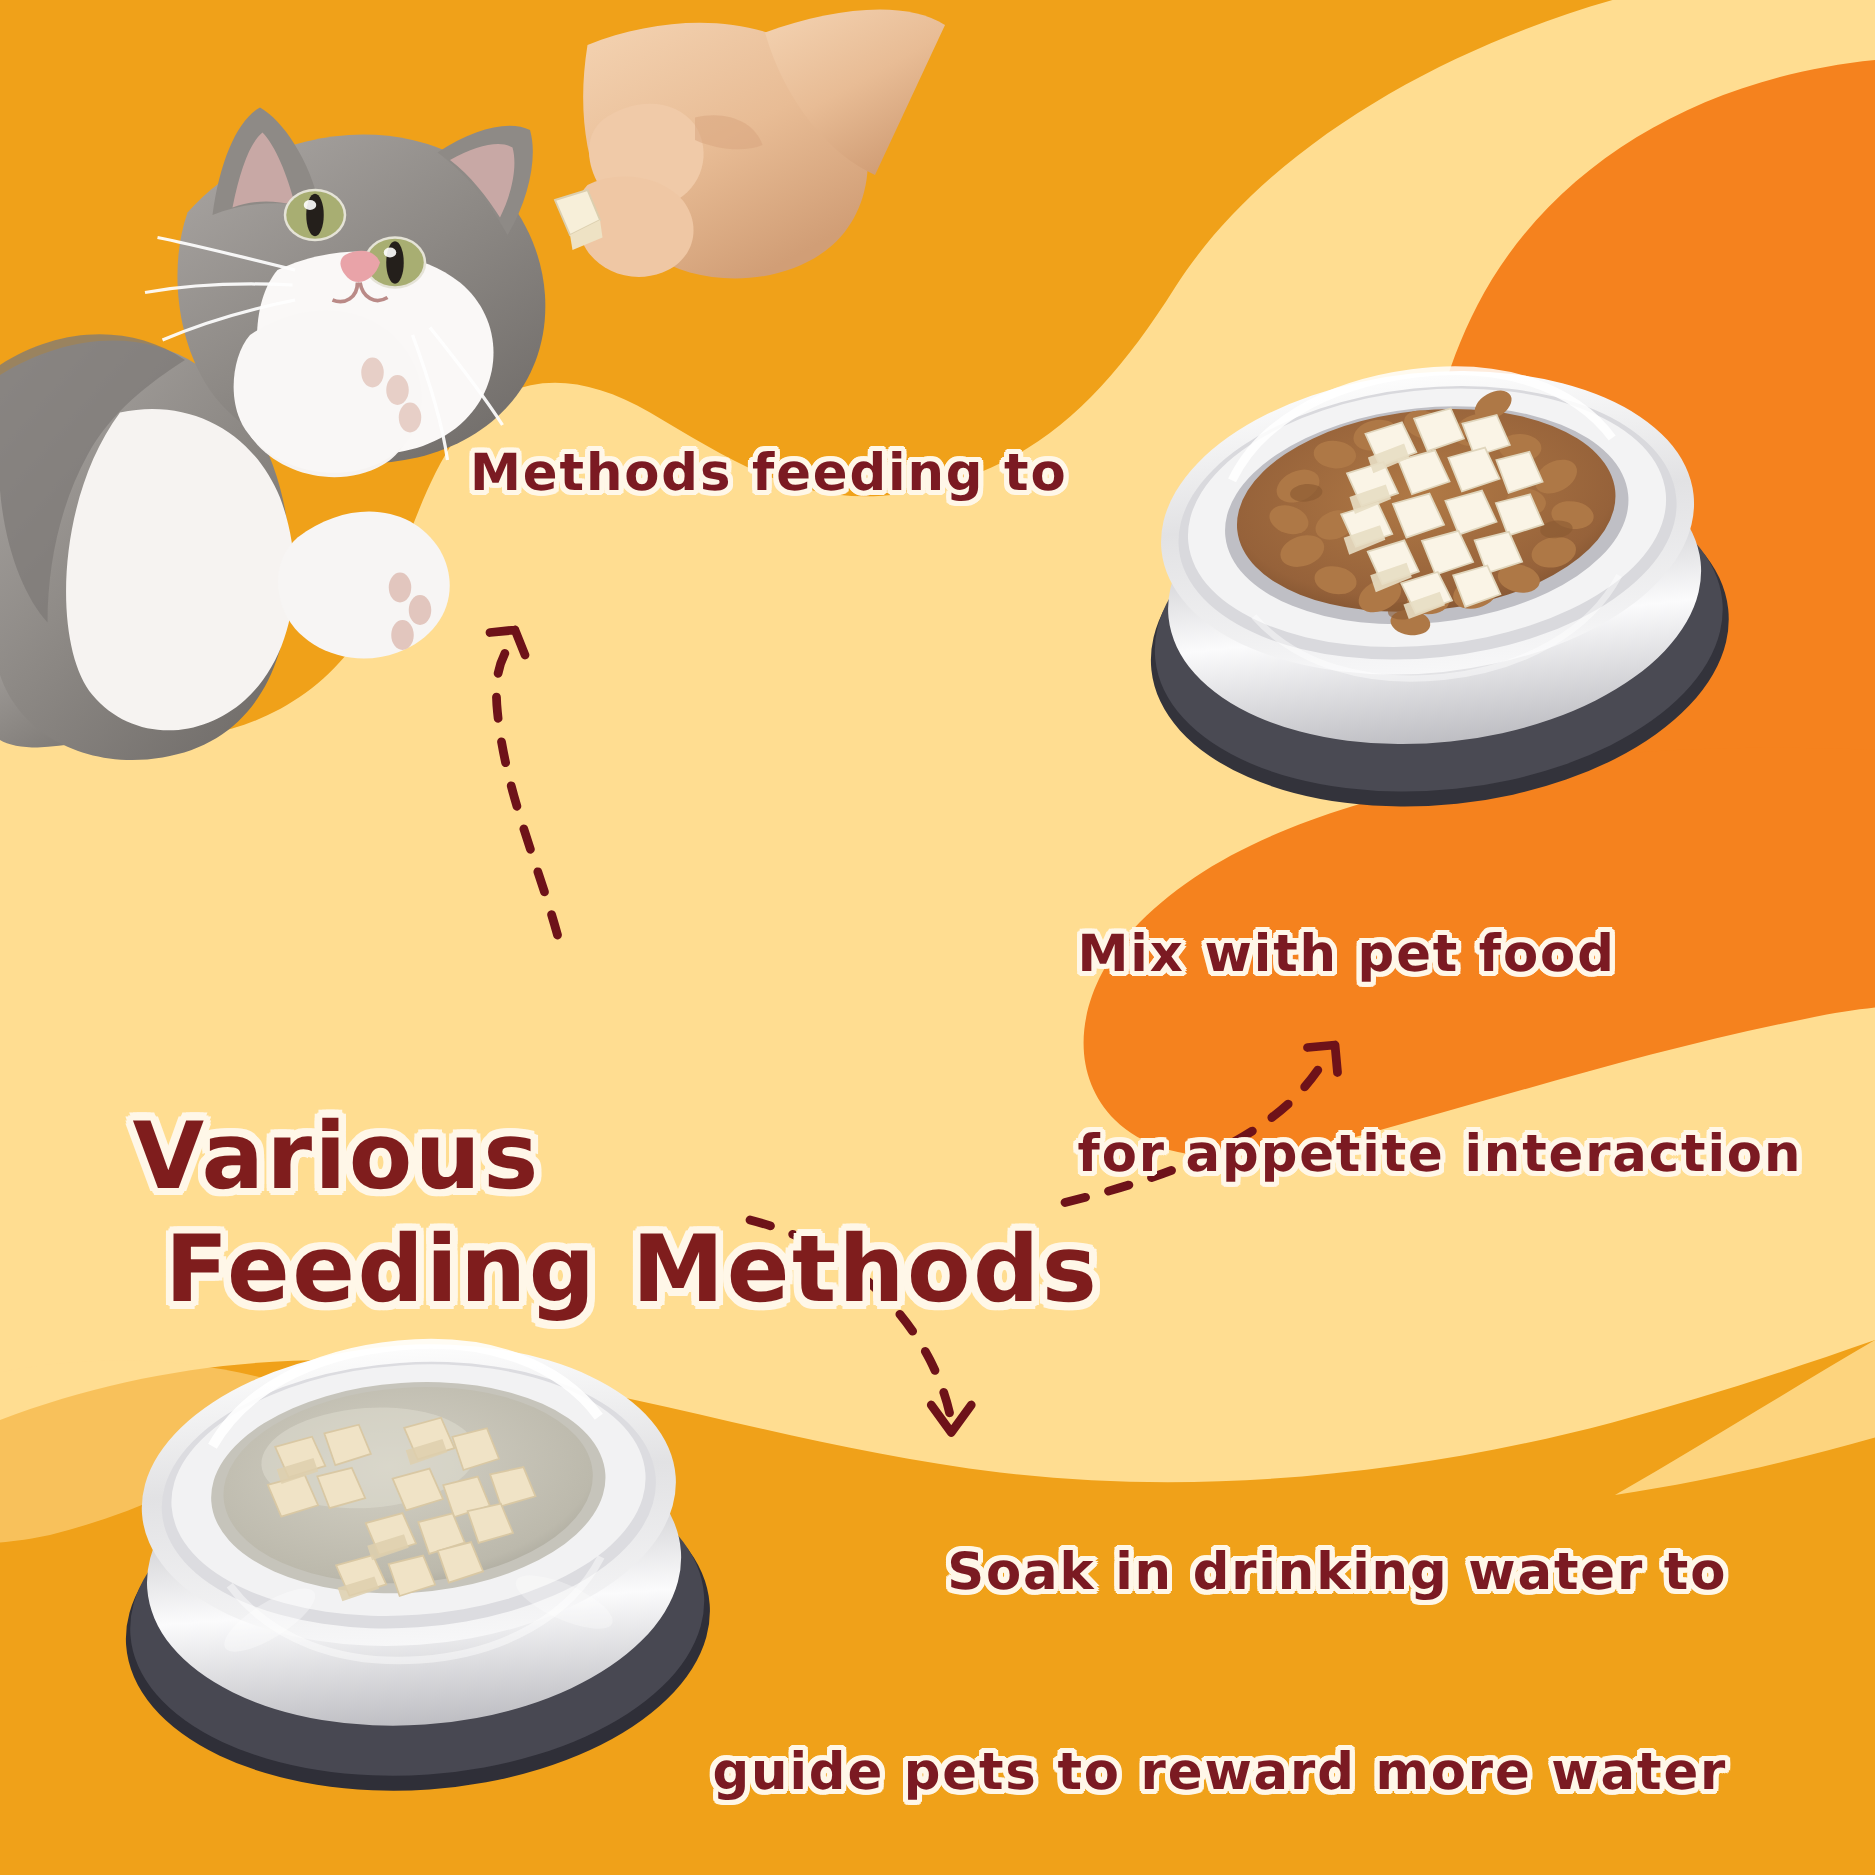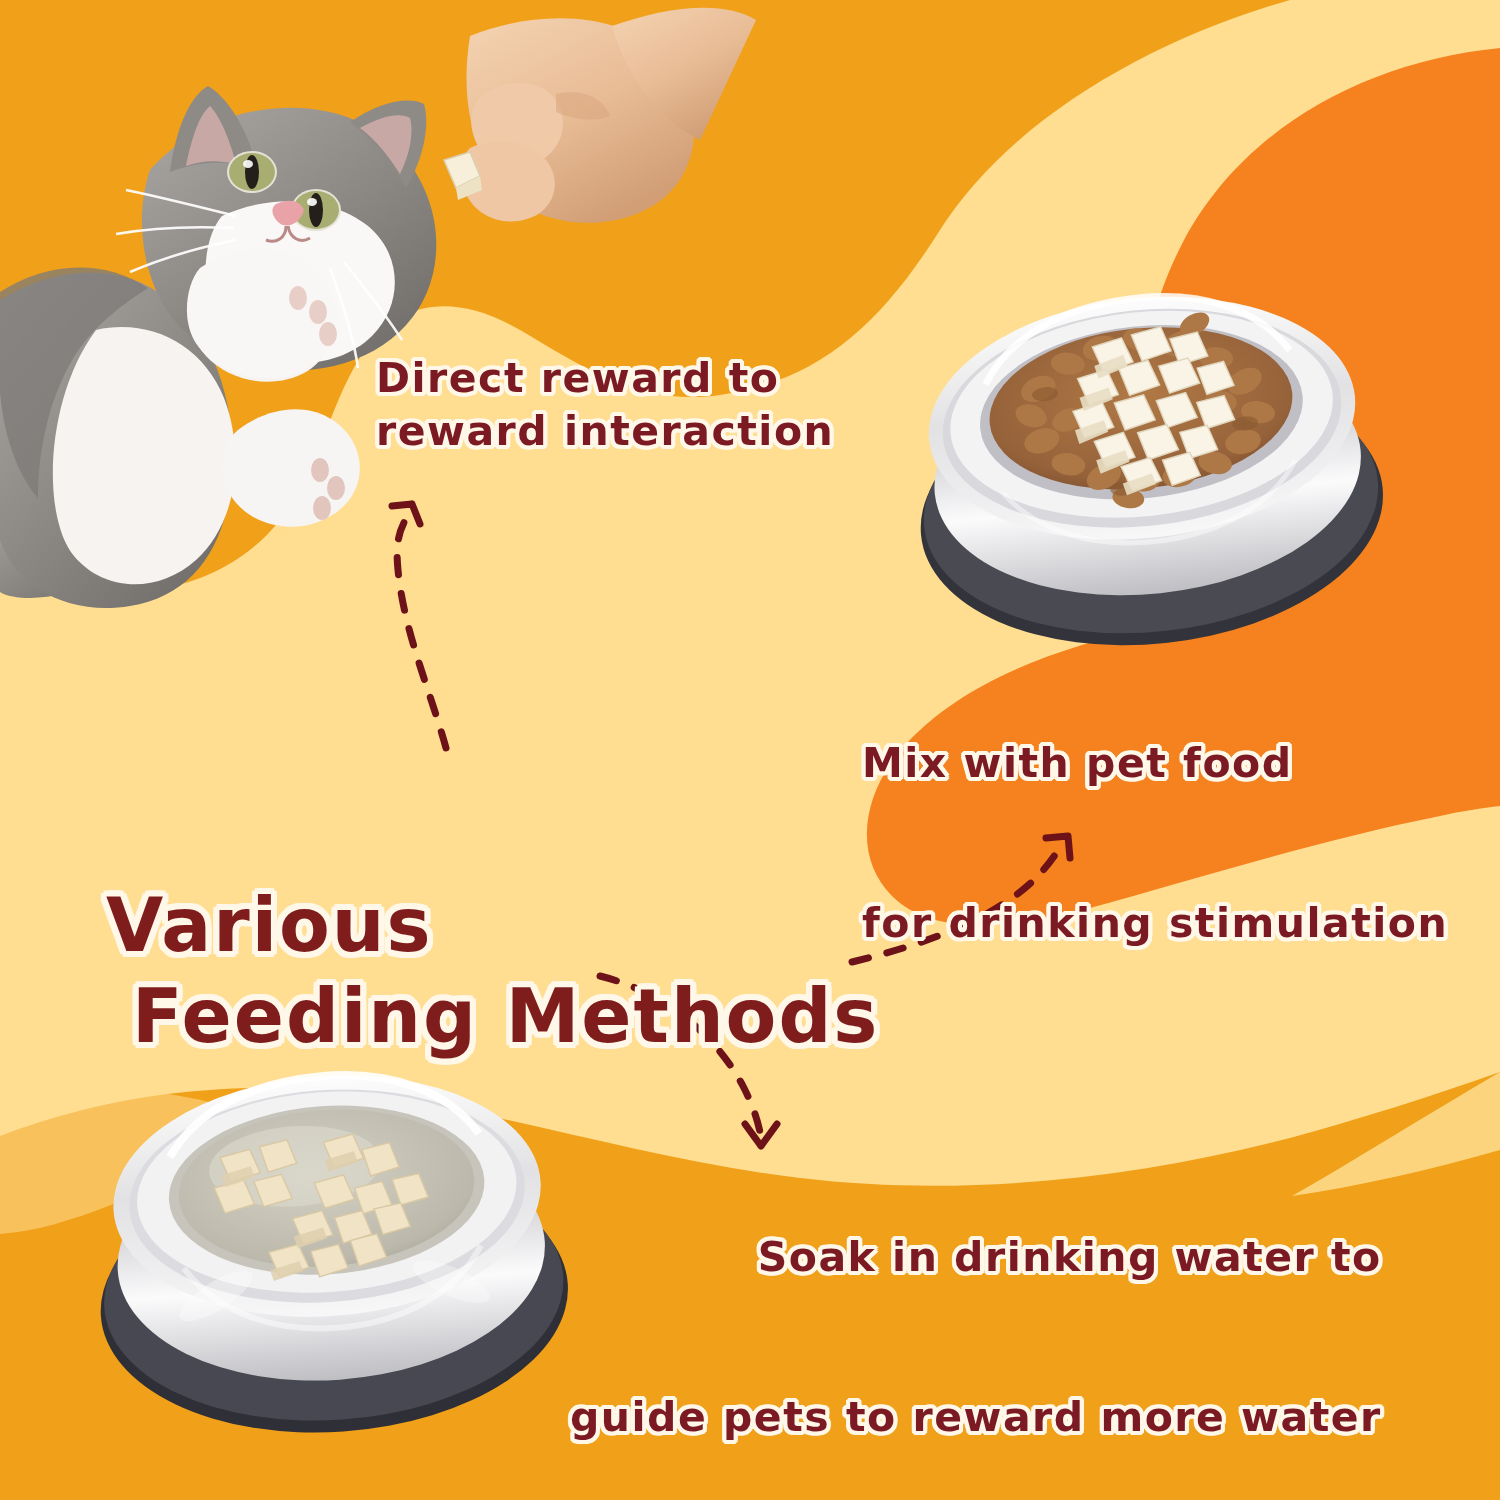--- a/index.html
+++ b/index.html
@@ -361,31 +361,31 @@
         </g>
 
         <g>
           <path d="M600,976 C664,992 716,1034 744,1088 C752,1104 757,1118 760,1132" stroke-dasharray="17 19"></path>
           <path d="M745,1124 L761,1146 M761,1146 L777,1124" stroke-width="7"></path>
         </g>
       </g>
     </g>
   </svg>
 
-  <div id="cap-direct" class="cap"><span>Direct reward to</span><br><span>reward interaction</span></div>
+  <div id="cap-direct" class="cap"><span>Methods feeding to</span><br></div>
 
   <div id="headline">
     <span>Various</span>
     <span class="l2">Feeding Methods</span>
   </div>
 
   <div id="cap-mix" class="cap">
     <span>Mix with pet food</span>
     <br>
-    <span>for drinking stimulation</span>
+    <span>for appetite interaction</span>
   </div>
 
   <div id="cap-soak" class="cap">
     <span>Soak in drinking water to</span>
     <br>
     <span>guide pets to reward more water</span>
   </div>
 
 </div>
 

